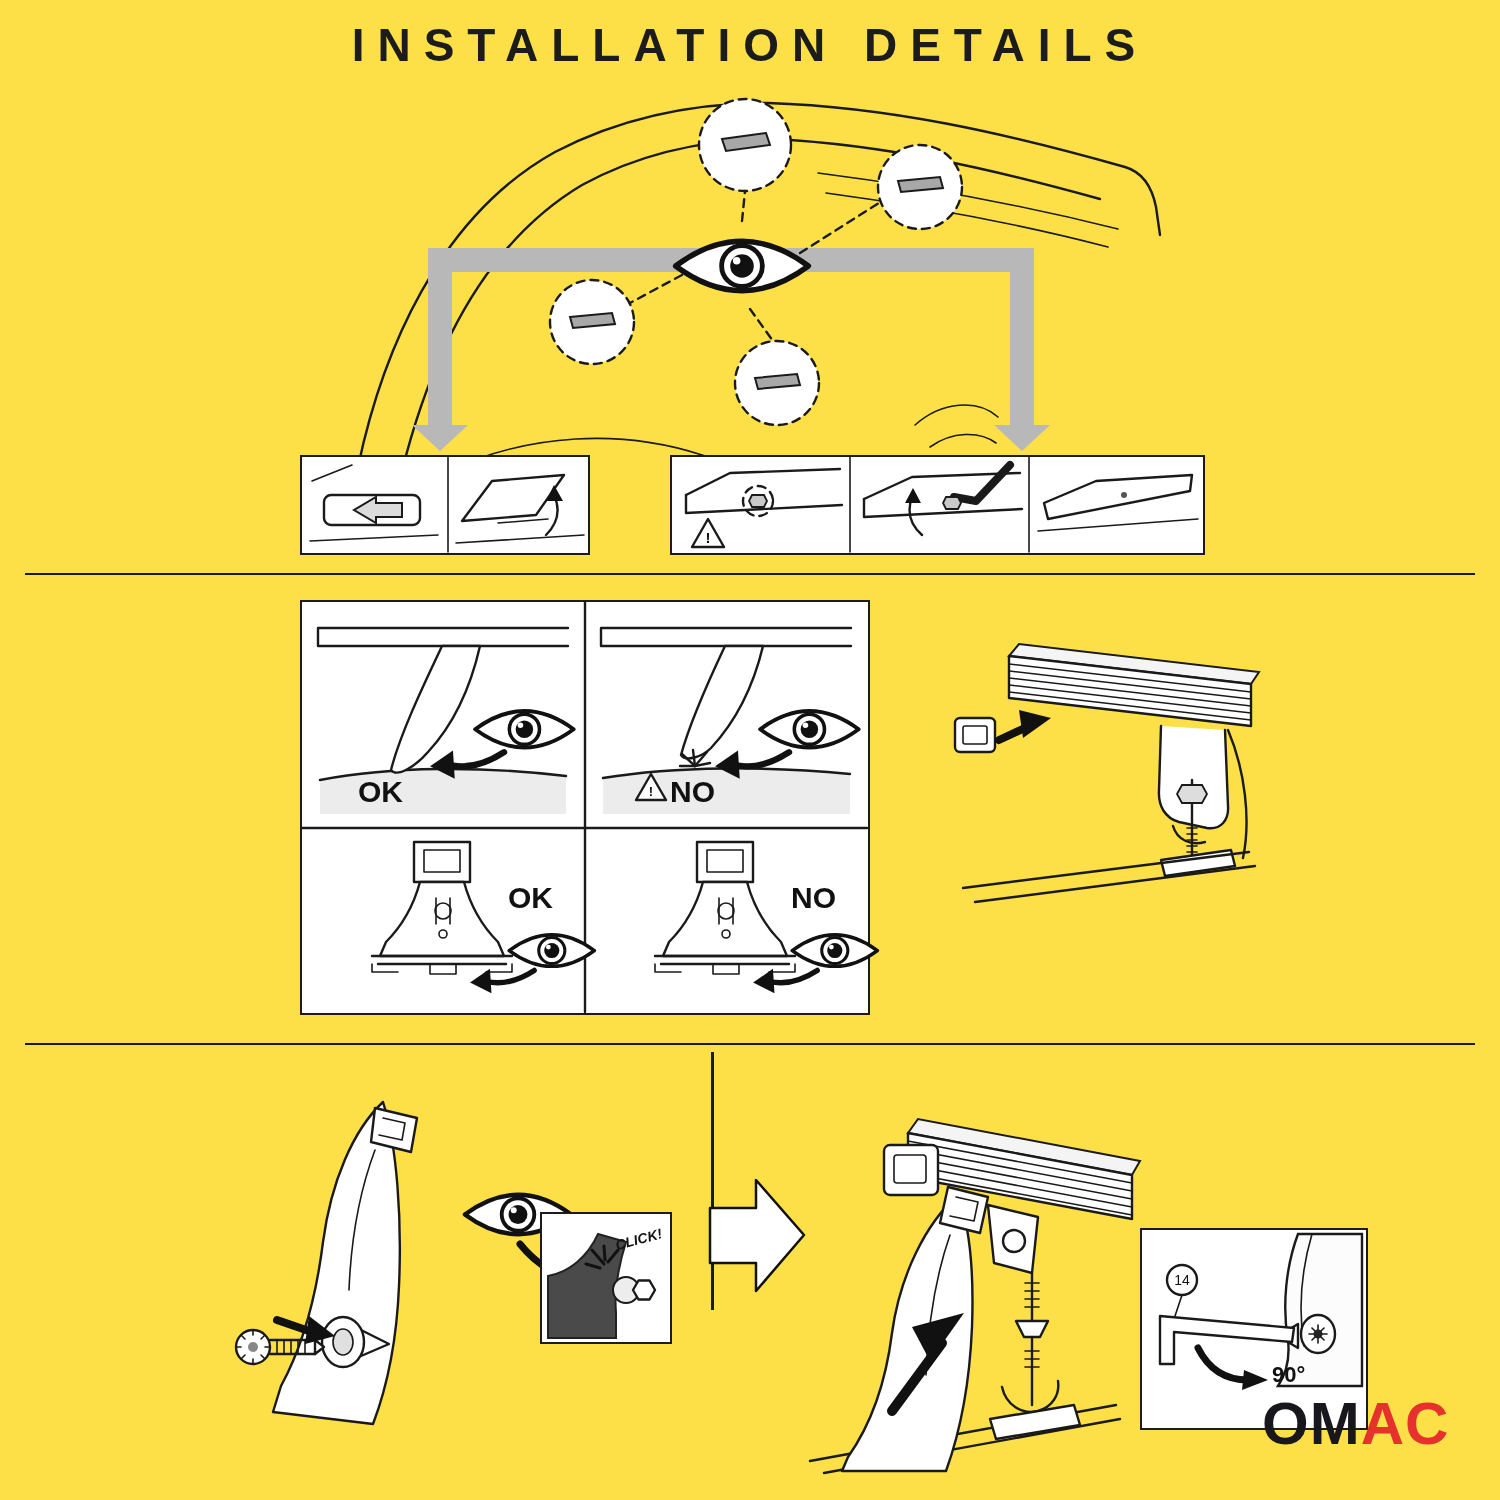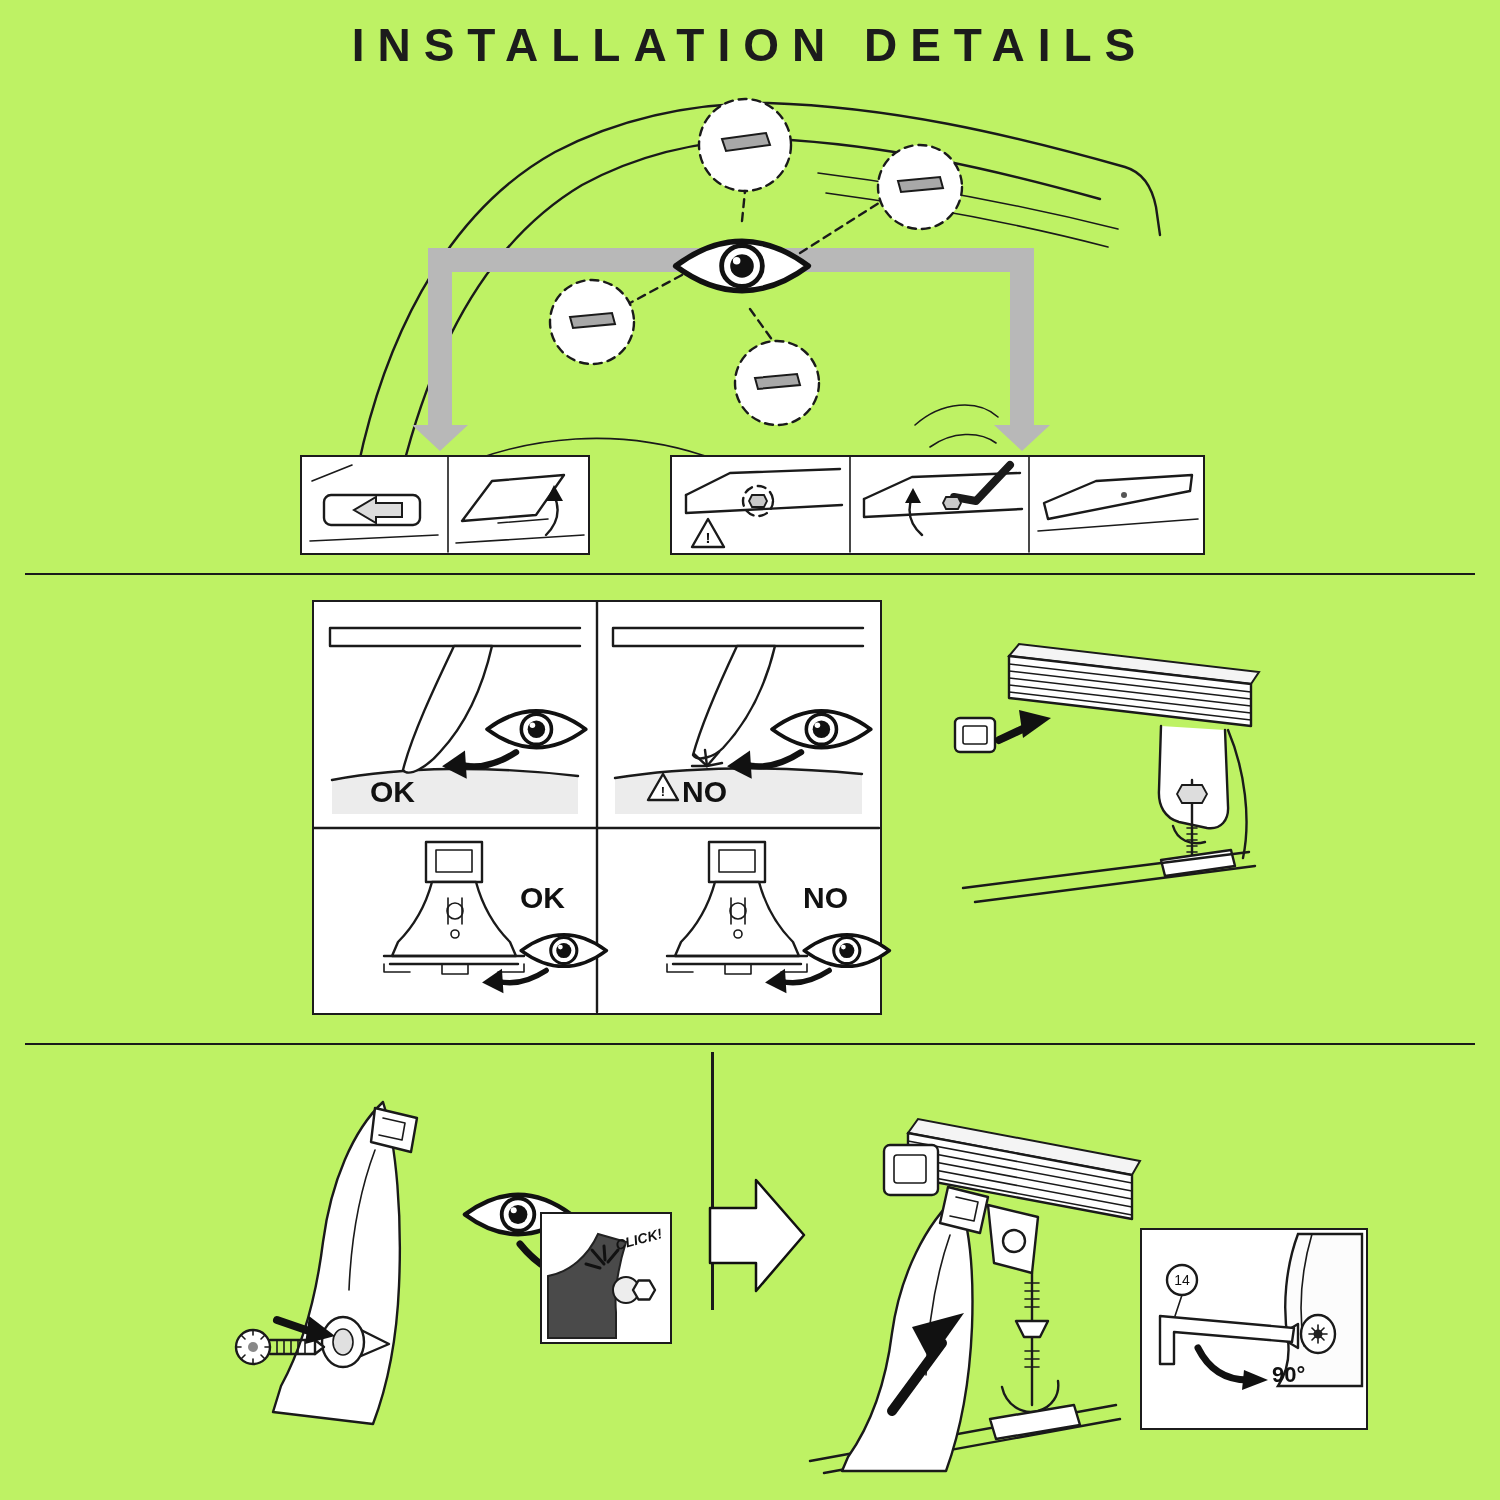--- a/index.html
+++ b/index.html
@@ -1,18 +1,18 @@
 <!DOCTYPE html>
 <html><head>
 <meta charset="utf-8">
 <style>
   *{margin:0;padding:0;box-sizing:border-box}
   html,body{background:#fff}
   body{font-family:"Liberation Sans",sans-serif;color:#1a1a1a}
-  #canvas{position:relative;width:1500px;height:1500px;background:#bef264;overflow:hidden}
+  #canvas{position:relative;width:1500px;height:1500px;background:#fde047;overflow:hidden}
   .abs{position:absolute}
   .panel{border:2.5px solid #1c1c1c;background:#fff}
   svg{display:block;overflow:visible}
   svg text{font-family:"Liberation Sans",sans-serif}
   .title{top:18px;left:0;width:100%;text-align:center;font-size:46px;font-weight:600;letter-spacing:13px;color:#1c1c1c}
   .divider{height:0;border-top:2px solid #1a1a1a;width:1450px;left:25px}
   
   .s{stroke:#1a1a1a;fill:none;stroke-width:2.4;stroke-linecap:round;stroke-linejoin:round}
   .sf{stroke:#1a1a1a;fill:#fff;stroke-width:2.4;stroke-linecap:round;stroke-linejoin:round}
   .thin{stroke-width:1.6}
@@ -125,21 +125,21 @@
       <g>
         <path class="sf" d="M 372 46 L 424 24 L 520 18 L 518 34 L 376 62 Z"></path>
         <circle cx="452" cy="38" r="3" fill="#555"></circle>
         <path class="s thin" d="M 366 74 L 526 62"></path>
       </g>
     </svg>
   </div>
 
   <div class="abs divider" style="top:573px"></div>
 
-  <div class="abs panel" style="left:312px;top:600px;width:570px;height:415px">
+  <div class="abs panel" style="left:300px;top:600px;width:570px;height:415px">
     <svg width="565" height="410" viewBox="0 0 565 410">
       <line x1="283" y1="0" x2="283" y2="410" class="s" stroke-width="2"></line>
       <line x1="0" y1="226" x2="565" y2="226" class="s" stroke-width="2"></line>
 
       <g>
         <path class="grayfill" d="M 18 178 C 90 164 180 164 264 174 L 264 212 L 18 212 Z"></path>
         <path class="s" d="M 18 178 C 90 164 180 164 264 174"></path>
         <path class="s" d="M 16 26 L 266 26 M 16 44 L 266 44 M 16 26 L 16 44"></path>
         <path class="sf" d="M 140 44 L 178 44 C 168 88 152 122 126 150 C 114 164 95 176 89 168 C 98 132 122 82 140 44 Z"></path>
         <use href="#eye-arrow-sym" x="128" y="92" width="150" height="97"></use>
@@ -362,14 +362,17 @@
       <path class="sf" d="M 18 86 L 152 98 L 150 112 L 32 102 L 32 134 L 18 134 Z"></path>
       <circle cx="40" cy="50" r="15" class="sf" stroke-width="2"></circle>
       <text x="40" y="55" font-size="14" text-anchor="middle" fill="#111">14</text>
       <path class="s thin" d="M 40 65 L 33 86"></path>
       <path d="M 56 118 Q 72 150 106 150" stroke="#111" stroke-width="7" fill="none" stroke-linecap="round"></path>
       <polygon class="blk" points="102,140 126,150 100,160"></polygon>
       <text x="130" y="152" font-size="22" class="txt">90°</text>
     </svg>
   </div>
 
+  <div class="abs brand" style="left:1262px;top:1394px">
+    <span style="color:#17171d">OM</span><span style="color:#e5322d">AC</span>
+  </div>
 
 </div>
 
 </body></html>

